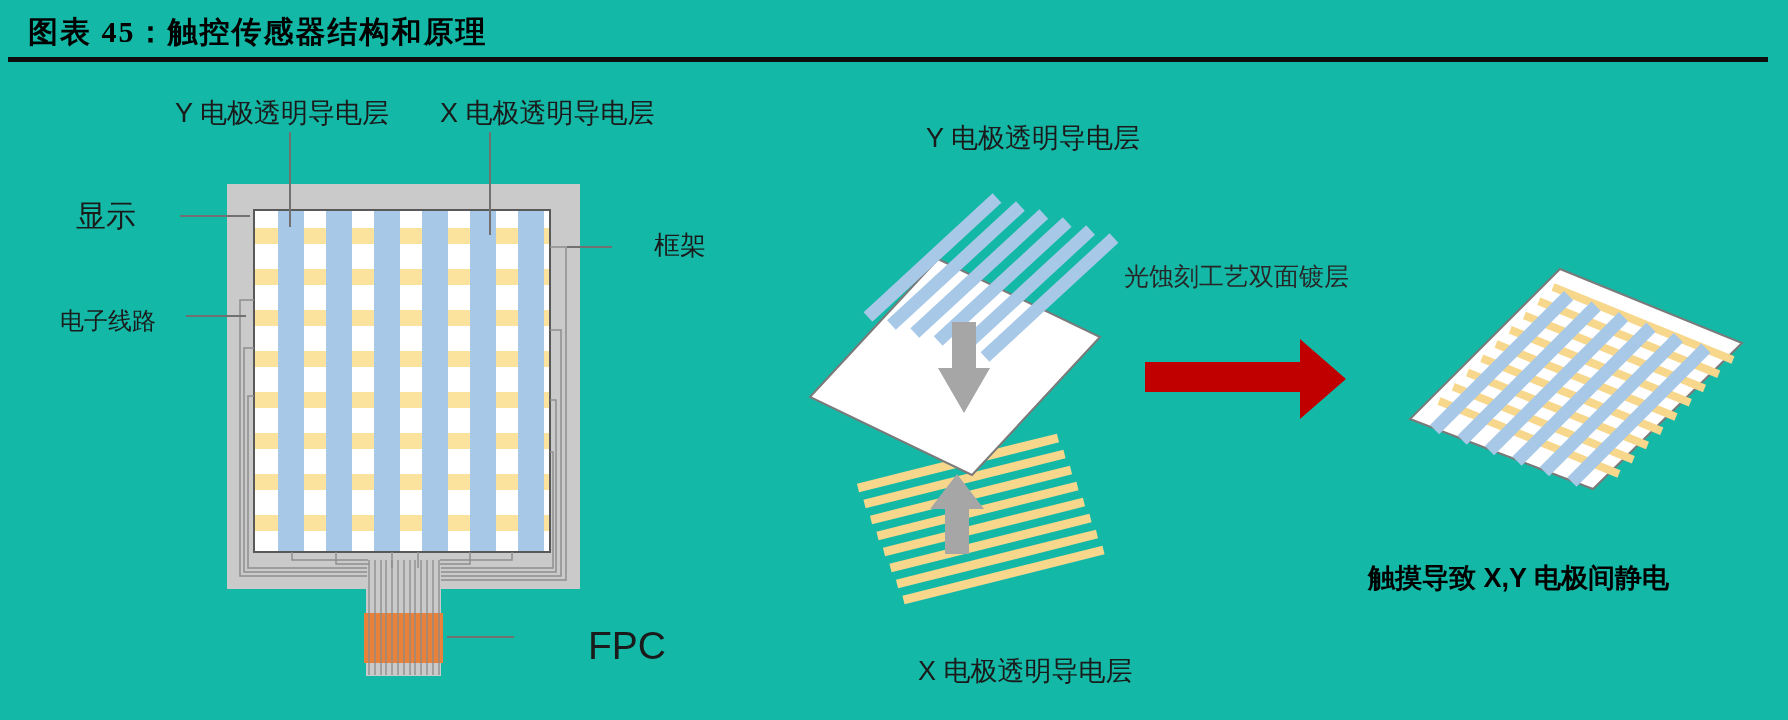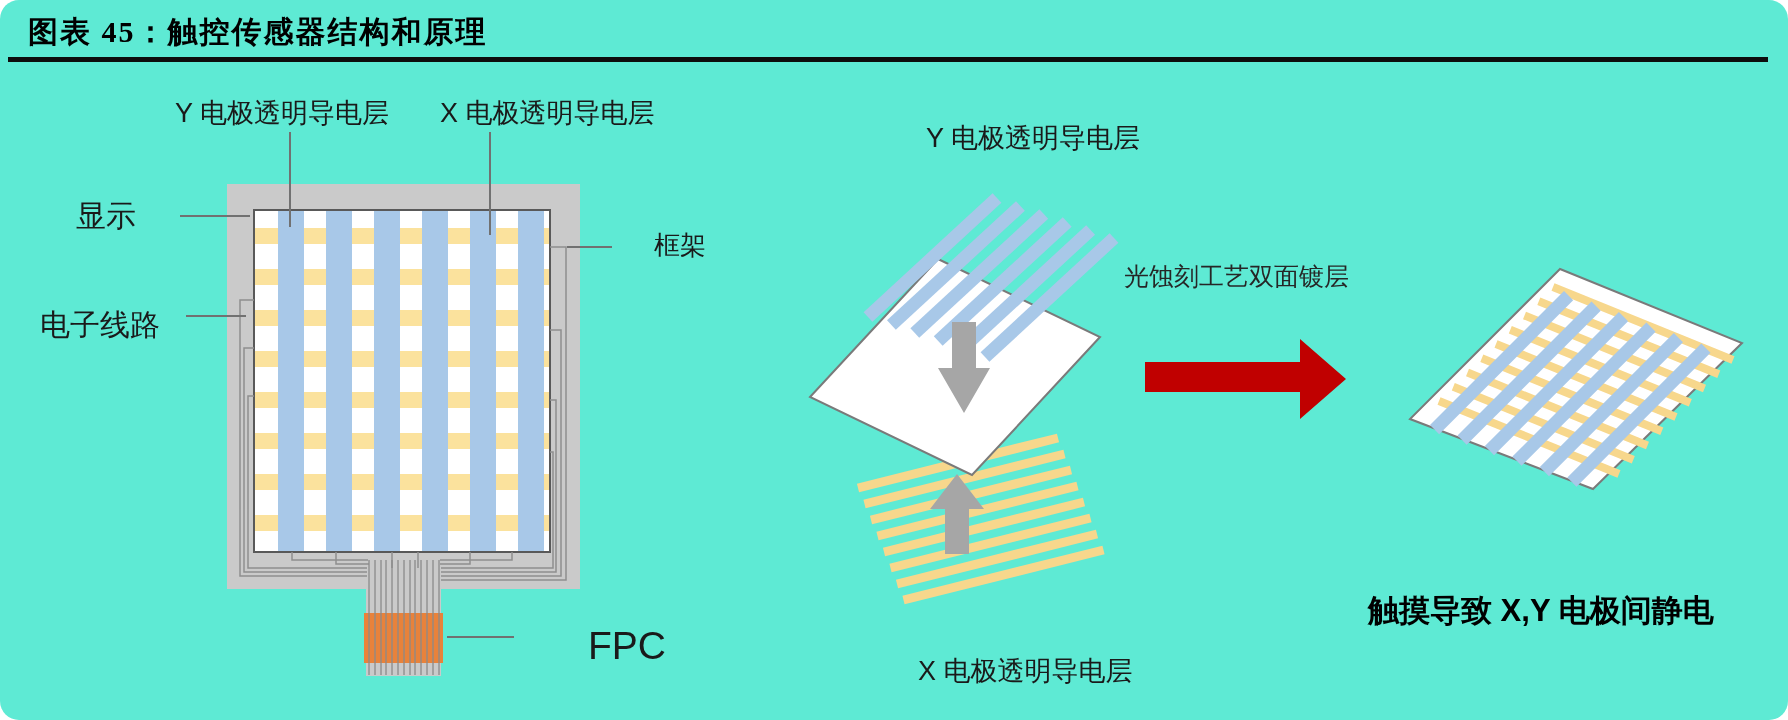--- a/index.html
+++ b/index.html
@@ -1,35 +1,35 @@
 <!DOCTYPE html>
 <html><head>
 <meta charset="utf-8">
 <style>
   html,body{margin:0;padding:0;background:#ffffff;}
   #stage{
     position:relative;width:1788px;height:720px;overflow:hidden;
-    background:#5eead4;font-family:"Liberation Sans",sans-serif;border-radius:19px;
+    background:#14b8a6;font-family:"Liberation Sans",sans-serif;
   }
   .lbl{
     position:absolute;color:#1a1a1a;white-space:nowrap;
     font-family:"Liberation Sans",sans-serif;font-weight:500;
   }
   .title{
     position:absolute;left:28px;top:12px;font-size:30px;font-weight:bold;
     color:#000;font-family:"Liberation Serif",serif;letter-spacing:2px;
   }
   .rule{
     position:absolute;left:8px;top:57px;width:1760px;height:5px;background:#0d0d0d;
   }
   .kai{
     font-family:Liberation Serif, serif;font-weight:normal;color:#262626;
   }
   .caption{
-    position:absolute;left:1368px;top:585px;font-size:31px;font-weight:bold;
+    position:absolute;left:1368px;top:552px;font-size:27px;font-weight:bold;
     color:#000;line-height:52px;white-space:nowrap;
   }
   svg{position:absolute;left:0;top:0;}
 </style>
 </head>
 <body>
 
 <div id="stage">
 
   <div class="title">图表 45：触控传感器结构和原理</div>
@@ -161,21 +161,21 @@
           <line x1="1544.4" y1="471.6" x2="1678.4" y2="337.6"></line>
           <line x1="1571.9" y1="482.1" x2="1705.9" y2="348.1"></line>
         </g>
       </g>
     </g>
   </svg>
 
   <div class="lbl" style="left:175px;top:95px;font-size:27px;">Y 电极透明导电层</div>
   <div class="lbl" style="left:440px;top:95px;font-size:27px;">X 电极透明导电层</div>
   <div class="lbl" style="left:76px;top:196px;font-size:30px;">显示</div>
-  <div class="lbl" style="left:40px;top:305px;font-size:30px;">电子线路</div>
+  <div class="lbl" style="left:60px;top:305px;font-size:24px;">电子线路</div>
   <div class="lbl" style="left:654px;top:228px;font-size:26px;">框架</div>
   <div class="lbl" style="left:588px;top:624px;font-size:39px;font-weight:400;">FPC</div>
 
   <div class="lbl" style="left:926px;top:120px;font-size:27px;">Y 电极透明导电层</div>
   <div class="lbl" style="left:918px;top:653px;font-size:27px;">X 电极透明导电层</div>
   <div class="lbl kai" style="left:1124px;top:260px;font-size:25px;">光蚀刻工艺双面镀层</div>
 
   <div class="caption">
     <div>触摸导致 X,Y 电极间静电</div>
   </div>

